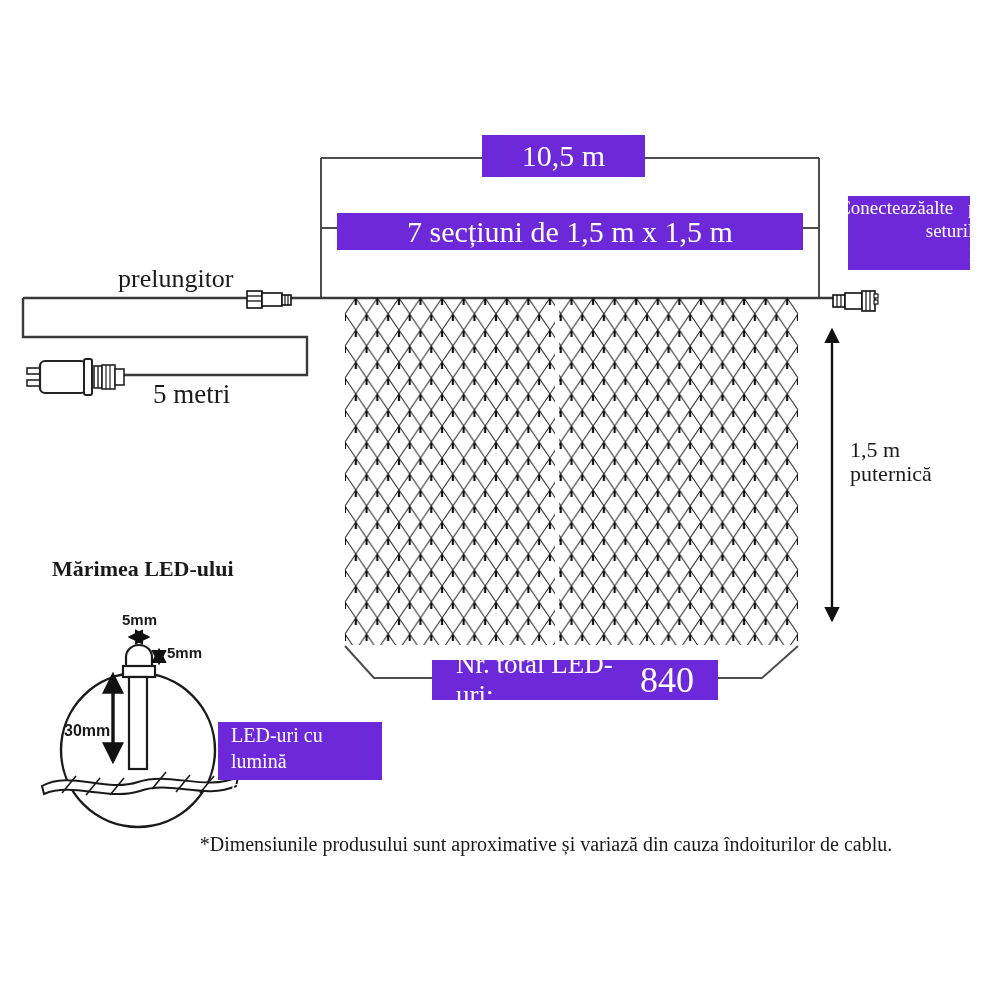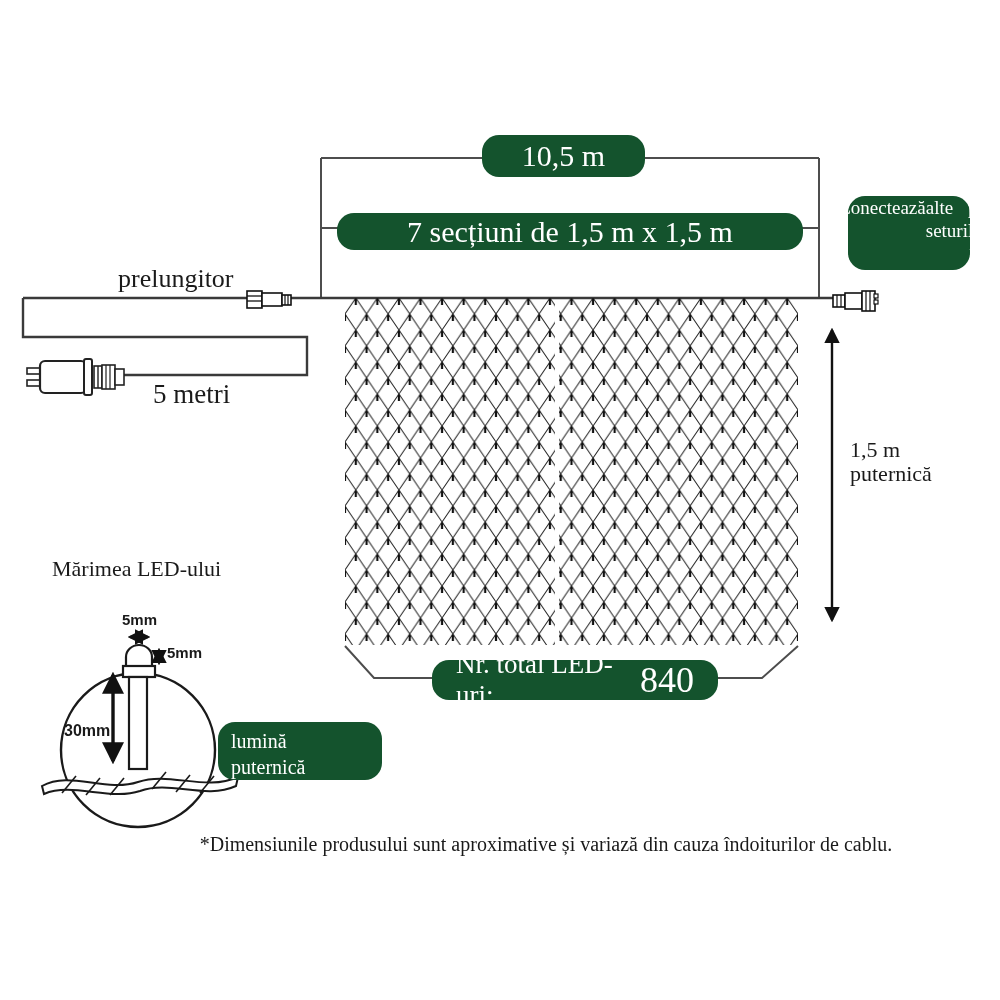--- a/index.html
+++ b/index.html
@@ -1,37 +1,37 @@
 <!DOCTYPE html>
 <html><head>
 <meta charset="utf-8">
 <style>
   html,body{margin:0;padding:0;background:#fff;}
   #canvas{position:relative;width:1000px;height:1000px;background:#ffffff;overflow:hidden;
           font-family:"Liberation Serif", serif;color:#1a1a1a;}
   #lineart{position:absolute;left:0;top:0;z-index:1;}
   .lbl{position:absolute;z-index:2;white-space:nowrap;}
-  .box{position:absolute;z-index:2;background:#14532d;color:#fff;display:flex;border-radius:17px;}
+  .box{position:absolute;z-index:2;background:#6d28d9;color:#fff;display:flex;}
   .box.center{align-items:center;justify-content:center;}
   #box-width-total{left:482px;top:135px;width:163px;height:42px;font-size:30px;}
   #box-sections{left:337px;top:213px;width:466px;height:37px;font-size:30px;}
   #box-connect{left:848px;top:196px;width:122px;height:74px;font-size:19px;
                justify-content:center;align-items:flex-start;
                padding-left:24px;box-sizing:border-box;line-height:23px;}
   #box-total-leds{left:432px;top:660px;width:286px;height:40px;align-items:center;
                   justify-content:space-between;padding:0 24px;box-sizing:border-box;}
   #box-total-leds .t{font-size:27px;}
   #box-total-leds .v{font-size:36px;}
   #box-led-light{left:218px;top:722px;width:164px;height:58px;font-size:20px;
-                 flex-direction:column;justify-content:flex-end;align-items:flex-start;
+                 flex-direction:column;justify-content:flex-start;align-items:flex-start;
                  padding-left:13px;box-sizing:border-box;line-height:26px;}
   #lbl-prelungitor{left:118px;top:264px;font-size:26px;}
   #lbl-3-metri{left:153px;top:379px;font-size:27px;}
   #lbl-height{left:850px;top:438px;font-size:22px;line-height:24px;white-space:normal;width:120px;}
-  #lbl-led-size-heading{left:52px;top:556px;font-size:22px;font-weight:normal;}
+  #lbl-led-size-heading{left:52px;top:556px;font-size:22px;font-weight:bold;}
   #lbl-5mm-w{left:122px;top:611px;font-size:15px;font-family:"Liberation Sans",sans-serif;font-weight:600;}
   #lbl-5mm-h{left:167px;top:644px;font-size:15px;font-family:"Liberation Sans",sans-serif;font-weight:600;}
   #lbl-30mm{left:64px;top:722px;font-size:16px;font-family:"Liberation Sans",sans-serif;font-weight:bold;}
   #lbl-disclaimer{left:96px;top:833px;width:900px;text-align:center;font-size:20px;font-weight:normal;white-space:normal;}
 </style>
 </head>
 <body>
 
 <div id="canvas">
 

